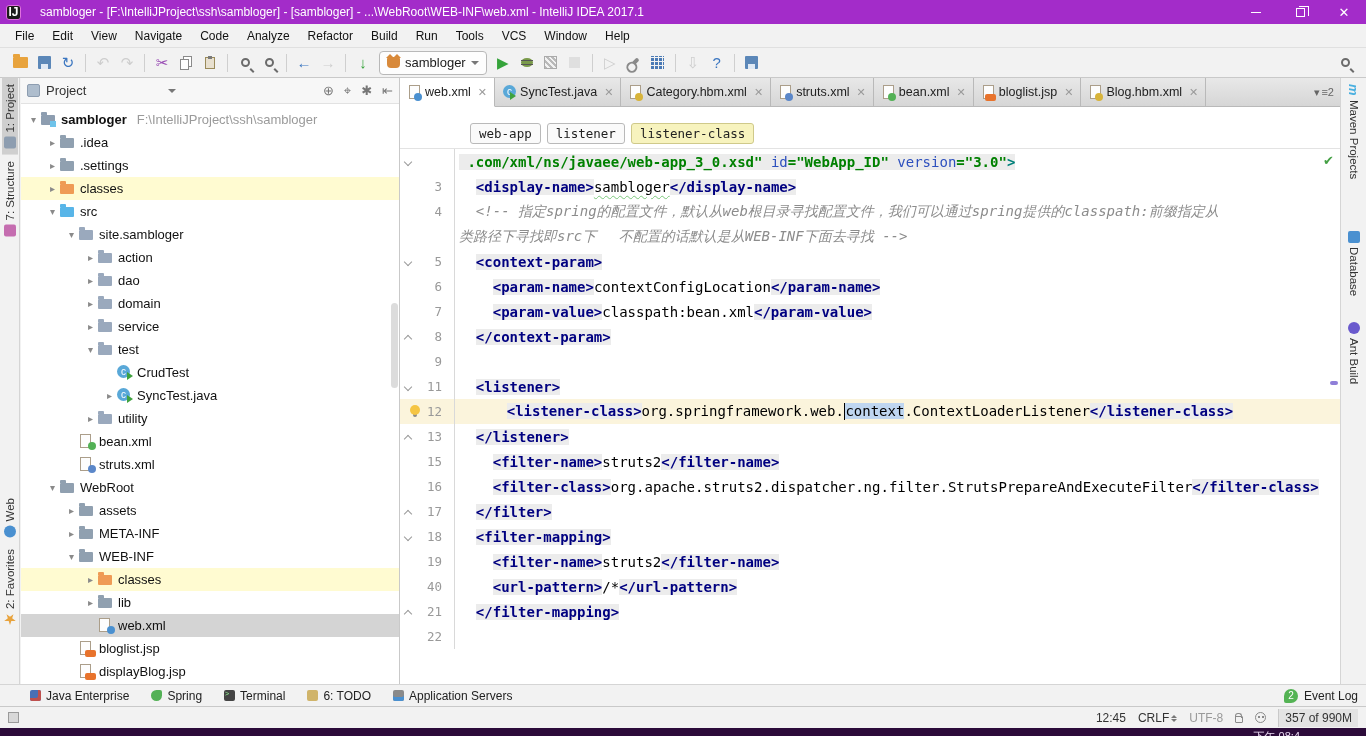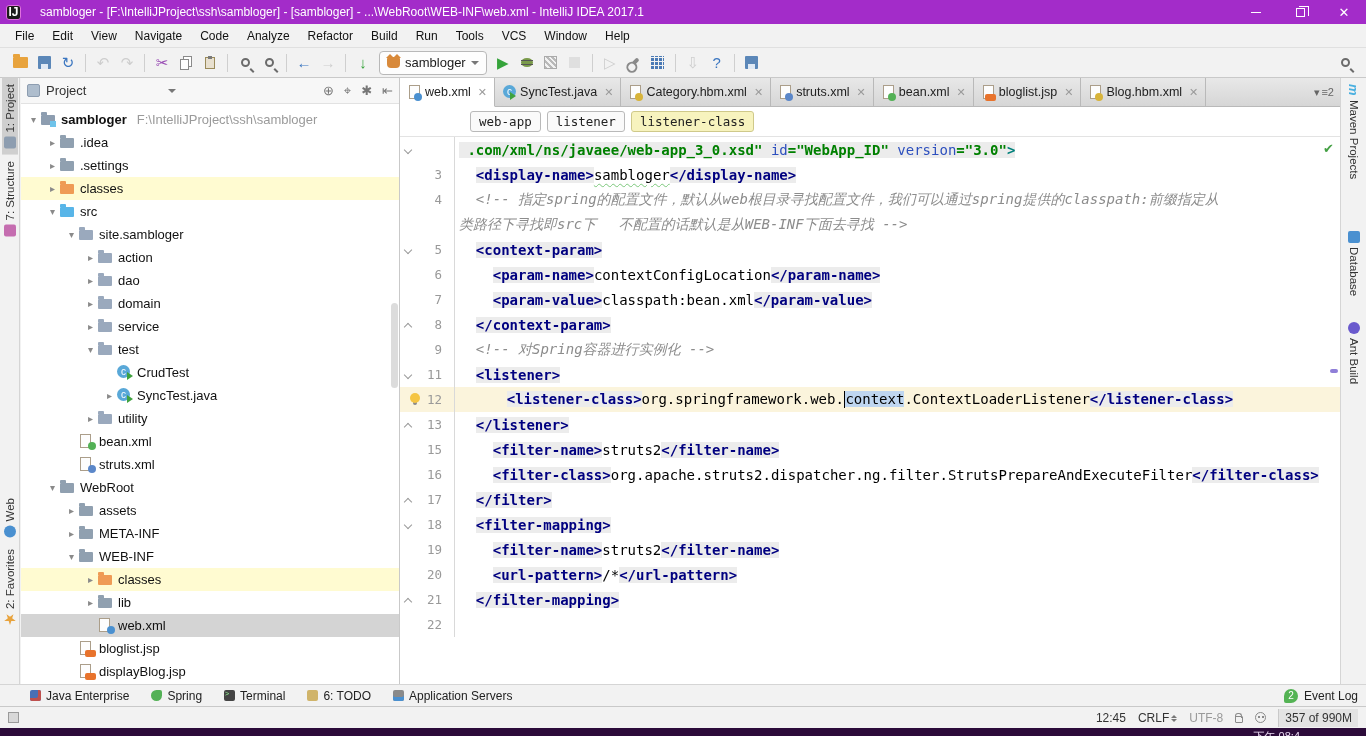--- a/index.html
+++ b/index.html
@@ -104,21 +104,21 @@
   .pp-scroll { position:absolute; right:1px; top:225px; width:7px; height:85px; background:#dcdcdc; border-radius:4px; }
 
   
   .editor { position:absolute; top:78px; left:400px; right:26px; bottom:52px; background:#fff; display:flex; flex-direction:column; }
   .tabs { height:29px; background:linear-gradient(#e8e8e8,#d6d6d6); border-bottom:1px solid #b9b9b9; display:flex; align-items:stretch; flex:none; }
   .tab { display:flex; align-items:center; gap:5px; padding:0 7px; border-right:1px solid #b9b9b9; font-size:12.5px; color:#222; }
   .tab.active { background:#fff; border-bottom:1px solid #fff; margin-bottom:-1px; }
   .tab .close { color:#9a9a9a; font-size:11px; margin-left:2px; }
   .tab-ico { width:13px; height:13px; position:relative; display:inline-block; flex:none; }
   .tabs-right { margin-left:auto; display:flex; align-items:center; gap:2px; padding-right:6px; color:#666; font-size:11px; }
-  .crumbs { height:30px; background:#fff; border-bottom:1px solid #e3e3e3; display:flex; align-items:center; gap:6px; padding-left:70px; flex:none; }
+  .crumbs { height:30px; background:#fff; border-bottom:1px solid #e3e3e3; display:flex; align-items:center; gap:6px; padding-left:70px; flex:none;margin-top:12px; }
   .crumb { border:1px solid #b9b9b9; border-radius:3px; padding:2px 8px; font-family:"DejaVu Sans Mono", monospace; font-size:12.5px; background:#fafafa; color:#222; }
   .crumb.hl { background:#f7f3be; border-color:#cfc98a; }
   .codewrap { flex:1; position:relative; overflow:hidden; }
   .cl { height:25px; display:flex; align-items:center; position:relative; }
   .cl.current { background:#fbf4dc; }
   .gut-fold { width:16px; flex:none; display:flex; align-items:center; justify-content:center; align-self:stretch; }
   .fold { width:6px; height:6px; border-right:1.6px solid #9a9a9a; border-bottom:1.6px solid #9a9a9a; }
   .fold.open { transform:rotate(45deg); }
   .fold.close { transform:rotate(-135deg); margin-top:4px; }
   .gut-num { width:30px; flex:none; text-align:right; color:#999; font-family:"DejaVu Sans Mono", monospace; font-size:12.5px; padding-right:4px; }
@@ -624,21 +624,20 @@
               <span class="fold close"></span>
             </span>
             <span class="gut-num">8</span>
             <span class="gut-border"></span>
             <span class="code"><span class="sg-text">  </span><span class="sg-tag">&lt;/context-param&gt;</span></span>
           </div>
           <div class="cl">
             <span class="gut-fold"></span>
             <span class="gut-num">9</span>
             <span class="gut-border"></span>
-            <span class="code"><span class="sg-text">  </span><span class="sg-comment">&lt;!-- 对Spring容器进行实例化 --&gt;</span></span>
           </div>
           <div class="cl">
             <span class="gut-fold">
               <span class="fold open"></span>
             </span>
             <span class="gut-num">11</span>
             <span class="gut-border"></span>
             <span class="code"><span class="sg-text">  </span><span class="sg-tag">&lt;listener&gt;</span></span>
           </div>
           <div class="cl current">
@@ -685,21 +684,21 @@
             <span class="code"><span class="sg-text">  </span><span class="sg-tag">&lt;filter-mapping&gt;</span></span>
           </div>
           <div class="cl">
             <span class="gut-fold"></span>
             <span class="gut-num">19</span>
             <span class="gut-border"></span>
             <span class="code"><span class="sg-text">    </span><span class="sg-tag">&lt;filter-name&gt;</span><span class="sg-text">struts2</span><span class="sg-tag">&lt;/filter-name&gt;</span></span>
           </div>
           <div class="cl">
             <span class="gut-fold"></span>
-            <span class="gut-num">20</span>
+            <span class="gut-num">40</span>
             <span class="gut-border"></span>
             <span class="code"><span class="sg-text">    </span><span class="sg-tag">&lt;url-pattern&gt;</span><span class="sg-text">/*</span><span class="sg-tag">&lt;/url-pattern&gt;</span></span>
           </div>
           <div class="cl">
             <span class="gut-fold">
               <span class="fold close"></span>
             </span>
             <span class="gut-num">21</span>
             <span class="gut-border"></span>
             <span class="code"><span class="sg-text">  </span><span class="sg-tag">&lt;/filter-mapping&gt;</span></span>

